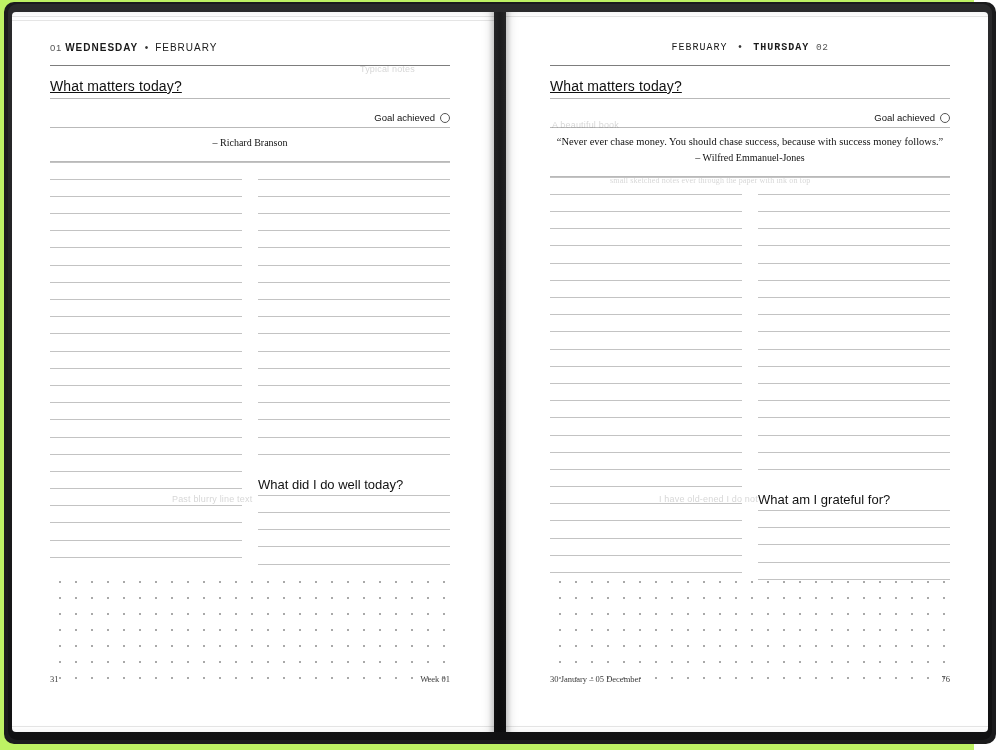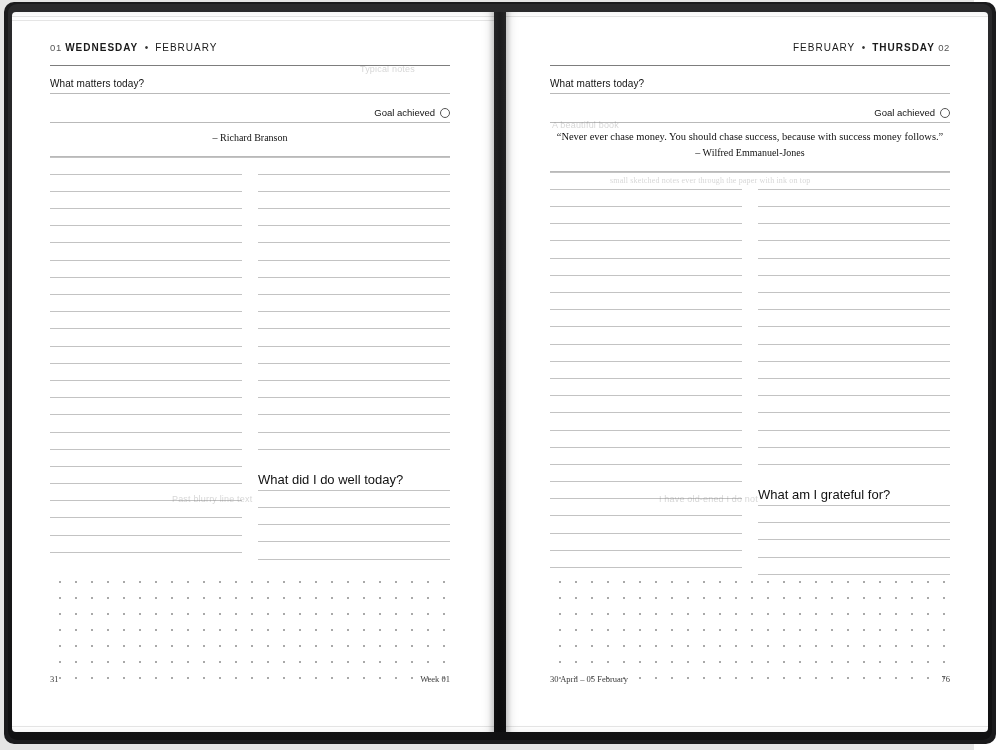--- a/index.html
+++ b/index.html
@@ -11,21 +11,21 @@
     width: 1000px;
     height: 750px;
     overflow: hidden;
     font-family: "Liberation Sans", sans-serif;
   }
 
   #planner {
     position: relative;
     width: 974px;
     height: 750px;
-    background: #e5e5e5;
+    background: #bef264;
   }
 
   
   .book-shadow {
     position: absolute;
     left: 4px; top: 2px;
     width: 992px; height: 742px;
     background: #1b1b1d;
     border-radius: 10px;
   }
@@ -97,34 +97,35 @@
     font-size: 10px;
     letter-spacing: 0.06em;
     color: #1a1a1a;
     height: 14px;
     white-space: nowrap;
   }
   .hdr .num { color: #555; font-size: 9.5px; }
   .hdr .day { font-weight: bold; letter-spacing: 0.1em; }
   .hdr .sep { color: #333; padding: 0 3px; }
   .hdr .mon { letter-spacing: 0.1em; }
-  .hdr.r { text-align: right; }
+  .hdr.r { text-align: center; font-family: Liberation Mono, monospace; }
 
   .rule {
     border: 0;
     border-top: 1px solid #b9b9b9;
     margin: 0;
     height: 0;
   }
   .rule.dark { border-top-color: #7d7d7d; }
 
   .label {
-    font-size: 10px;
+    font-size: 14px;
     color: #111;
     letter-spacing: 0.01em;
+    text-decoration: underline;
   }
   .row {
     display: flex;
     justify-content: space-between;
     align-items: center;
   }
   .goal {
     font-size: 9.5px;
     display: flex;
     align-items: center;
@@ -424,21 +425,21 @@
           </div>
         </div>
       </div>
 
       <div class="ghost" style="left:66px; top:452px;margin-left:43px;">I have old-ened I do not</div>
 
       <div class="dots" style="top:530px; height:112px;"></div>
 
       <div class="footer r">
         <span class="pg">76</span>
-        <span class="mid">30 April – 05 February</span>
+        <span class="mid">30 January – 05 December</span>
       </div>
 
     </div>
   </div>
 
   <div class="gutter"></div>
 
 </div>
 
 </body></html>

